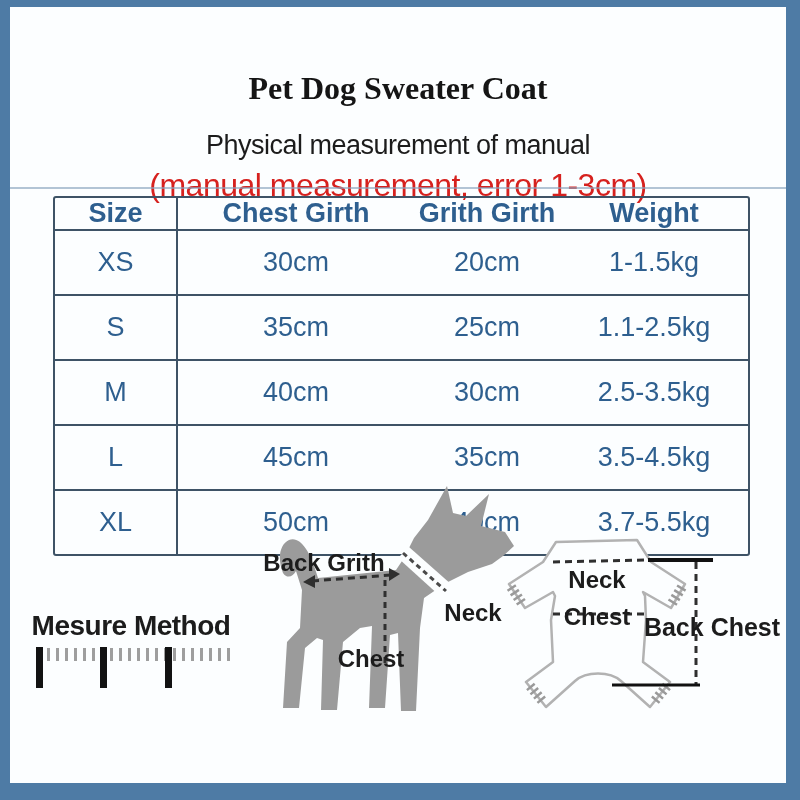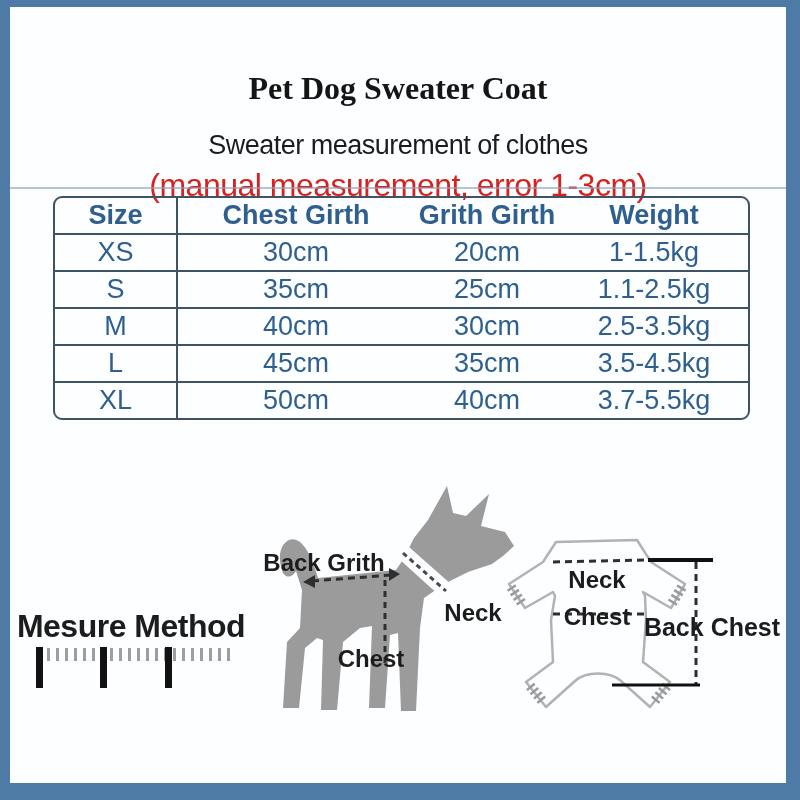--- a/index.html
+++ b/index.html
@@ -27,32 +27,32 @@
   .measurement-note{
     left:0;top:152px;width:100%;text-align:center;
     font-size:32px;line-height:1.1;color:#d6211e;letter-spacing:-0.5px;margin-top:9px;
   }
   .top-rule{
     left:0;top:180px;width:776px;height:2px;
     background:#8aa5bf;opacity:0.65;
   }
 
   table.size-table{
-    position:absolute;left:43px;top:189px;width:693px;height:224px;
+    position:absolute;left:43px;top:189px;width:693px;height:296px;
     border-collapse:separate;border-spacing:0;table-layout:fixed;
-    border:2px solid #3e5366;border-radius:9px;
+    border:2px solid #3e5366;border-radius:3px;
     color:#2e5f8f;font-size:27px;
   }
   .size-table th{font-weight:700;padding:0;text-align:center;vertical-align:middle;}
-  .size-table td{font-weight:400;padding:0;text-align:center;vertical-align:middle;}
+  .size-table td{font-weight:400;padding:16px;text-align:center;vertical-align:middle;}
   .size-table tr+tr th,.size-table tr+tr td{border-top:2px solid #3e5366;}
   .size-table .col-size{border-right:2px solid #3e5366;}
 
   .label{color:#1c1c1c;font-weight:700;}
-  .measure-method-title{left:131px;top:626px;font-size:32px;font-weight:800;letter-spacing:-0.5px;}
+  .measure-method-title{left:131px;top:626px;font-size:28px;font-weight:800;letter-spacing:-0.5px;}
   .ruler{left:36px;top:647px;width:196px;height:41px;}
   .ruler-minor{position:absolute;left:2px;top:1px;width:194px;height:13px;
     background:repeating-linear-gradient(to right,#9e9e9e 0 3px,transparent 3px 9px);}
   .ruler-major{position:absolute;top:0;width:7px;height:41px;background:#121212;}
   .rm1{left:0;} .rm2{left:64px;} .rm3{left:129px;}
 
   .lbl-back-grith{left:324px;top:563px;font-size:24px;}
   .lbl-dog-neck{left:473px;top:613px;font-size:24px;}
   .lbl-dog-chest{left:371px;top:659px;font-size:24px;}
   .lbl-garment-neck{left:597px;top:580px;font-size:24px;}
@@ -61,21 +61,21 @@
 
   .bottom-svg{left:0;top:480px;}
 </style>
 </head>
 <body>
 
 <div class="canvas">
   <div class="inner">
 
     <div class="abs page-title">Pet Dog Sweater Coat</div>
-    <div class="abs page-subtitle">Sweater measurement of clothes</div>
+    <div class="abs page-subtitle">Physical measurement of manual</div>
     <div class="abs measurement-note">(manual measurement, error 1-3cm)</div>
     <div class="abs top-rule"></div>
 
     <table class="size-table">
       <colgroup>
         <col style="width:123px">
           <col style="width:236px">
           <col style="width:146px">
           <col style="width:188px">
       </colgroup>

